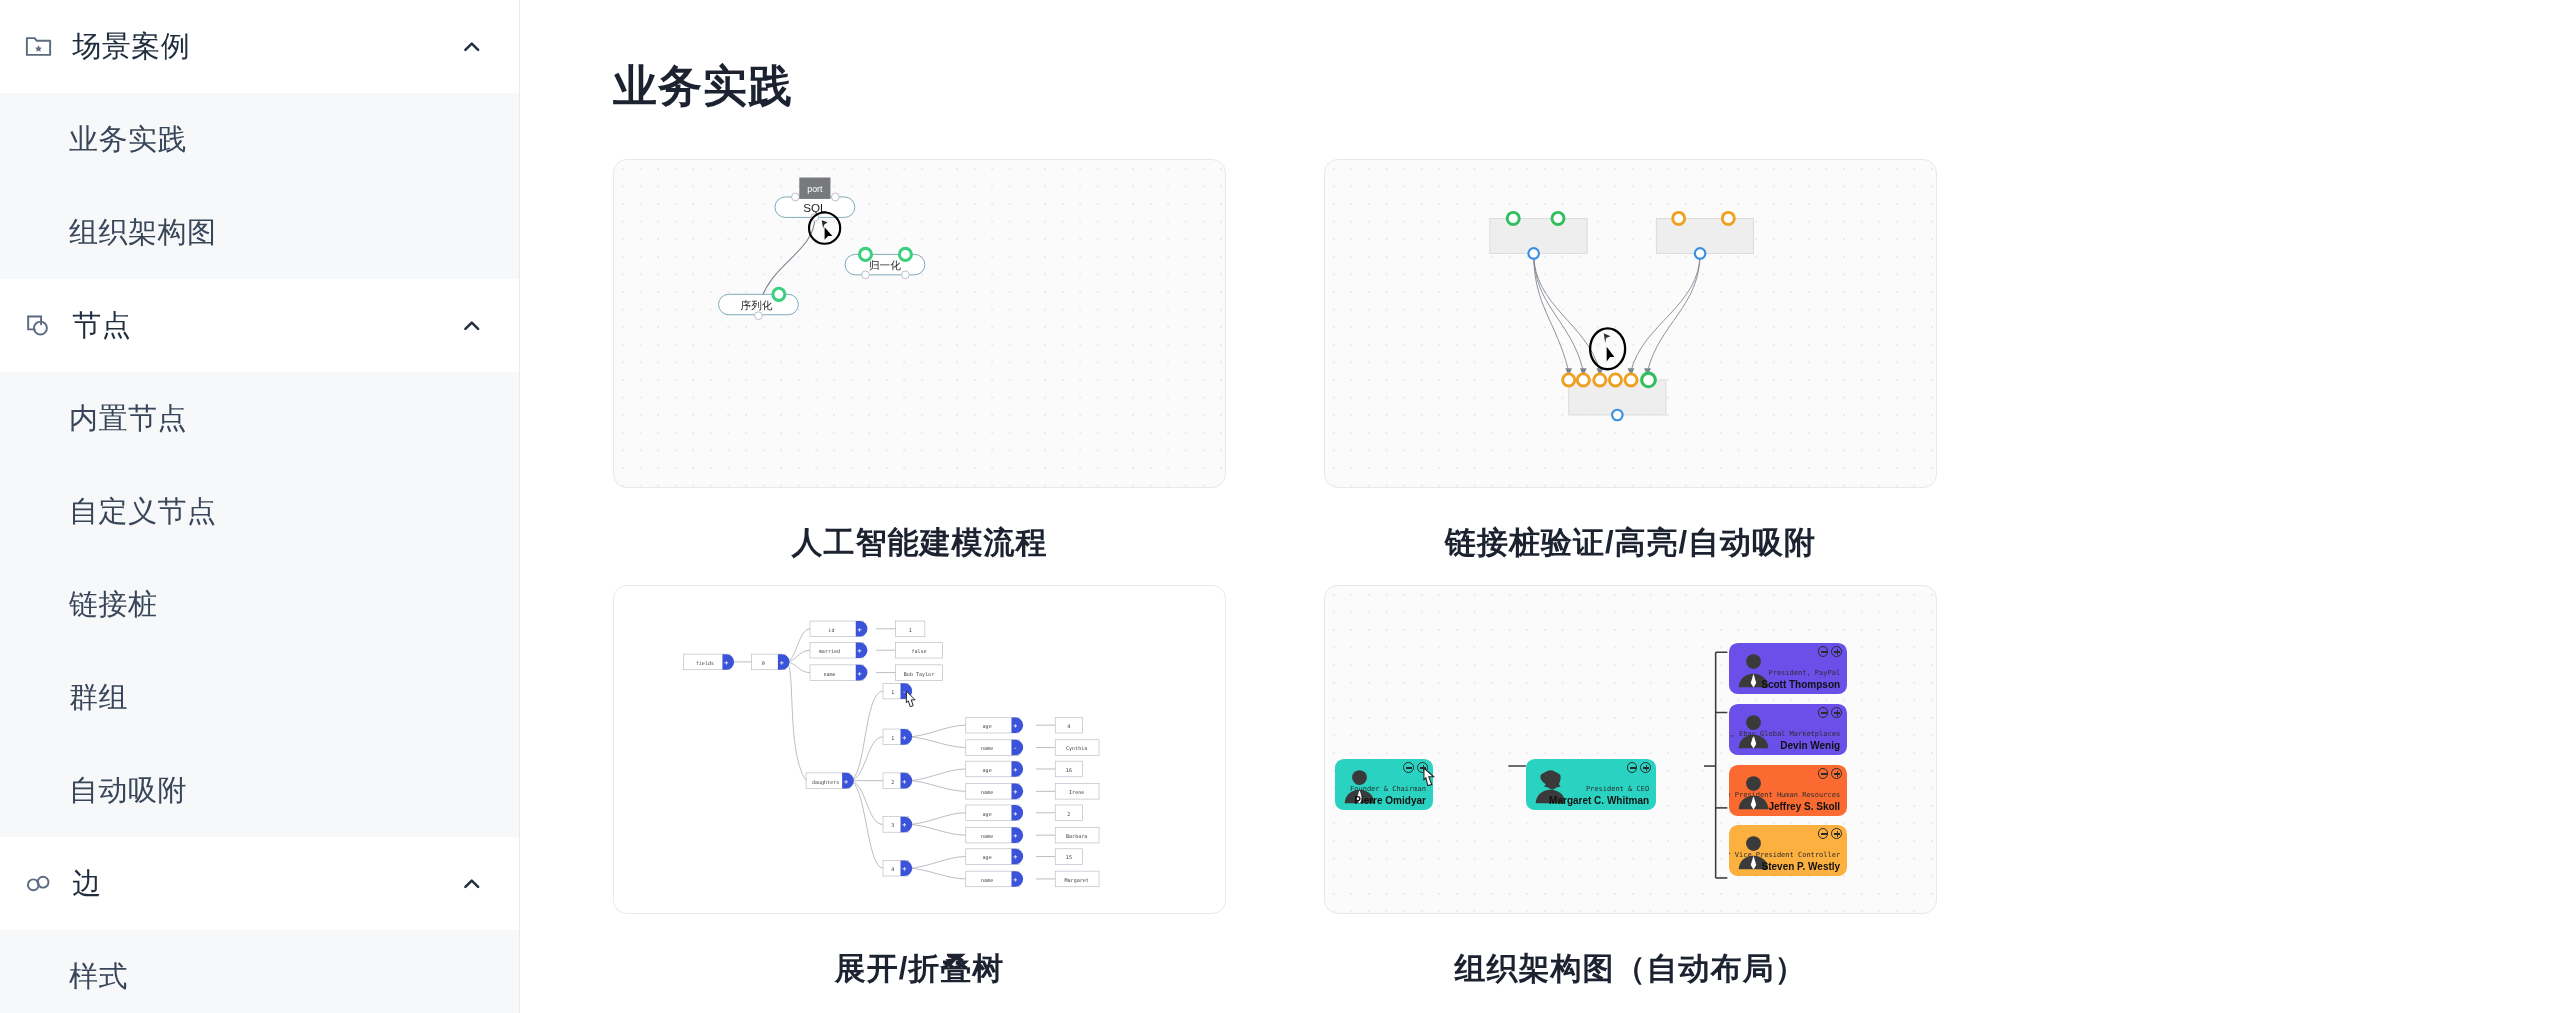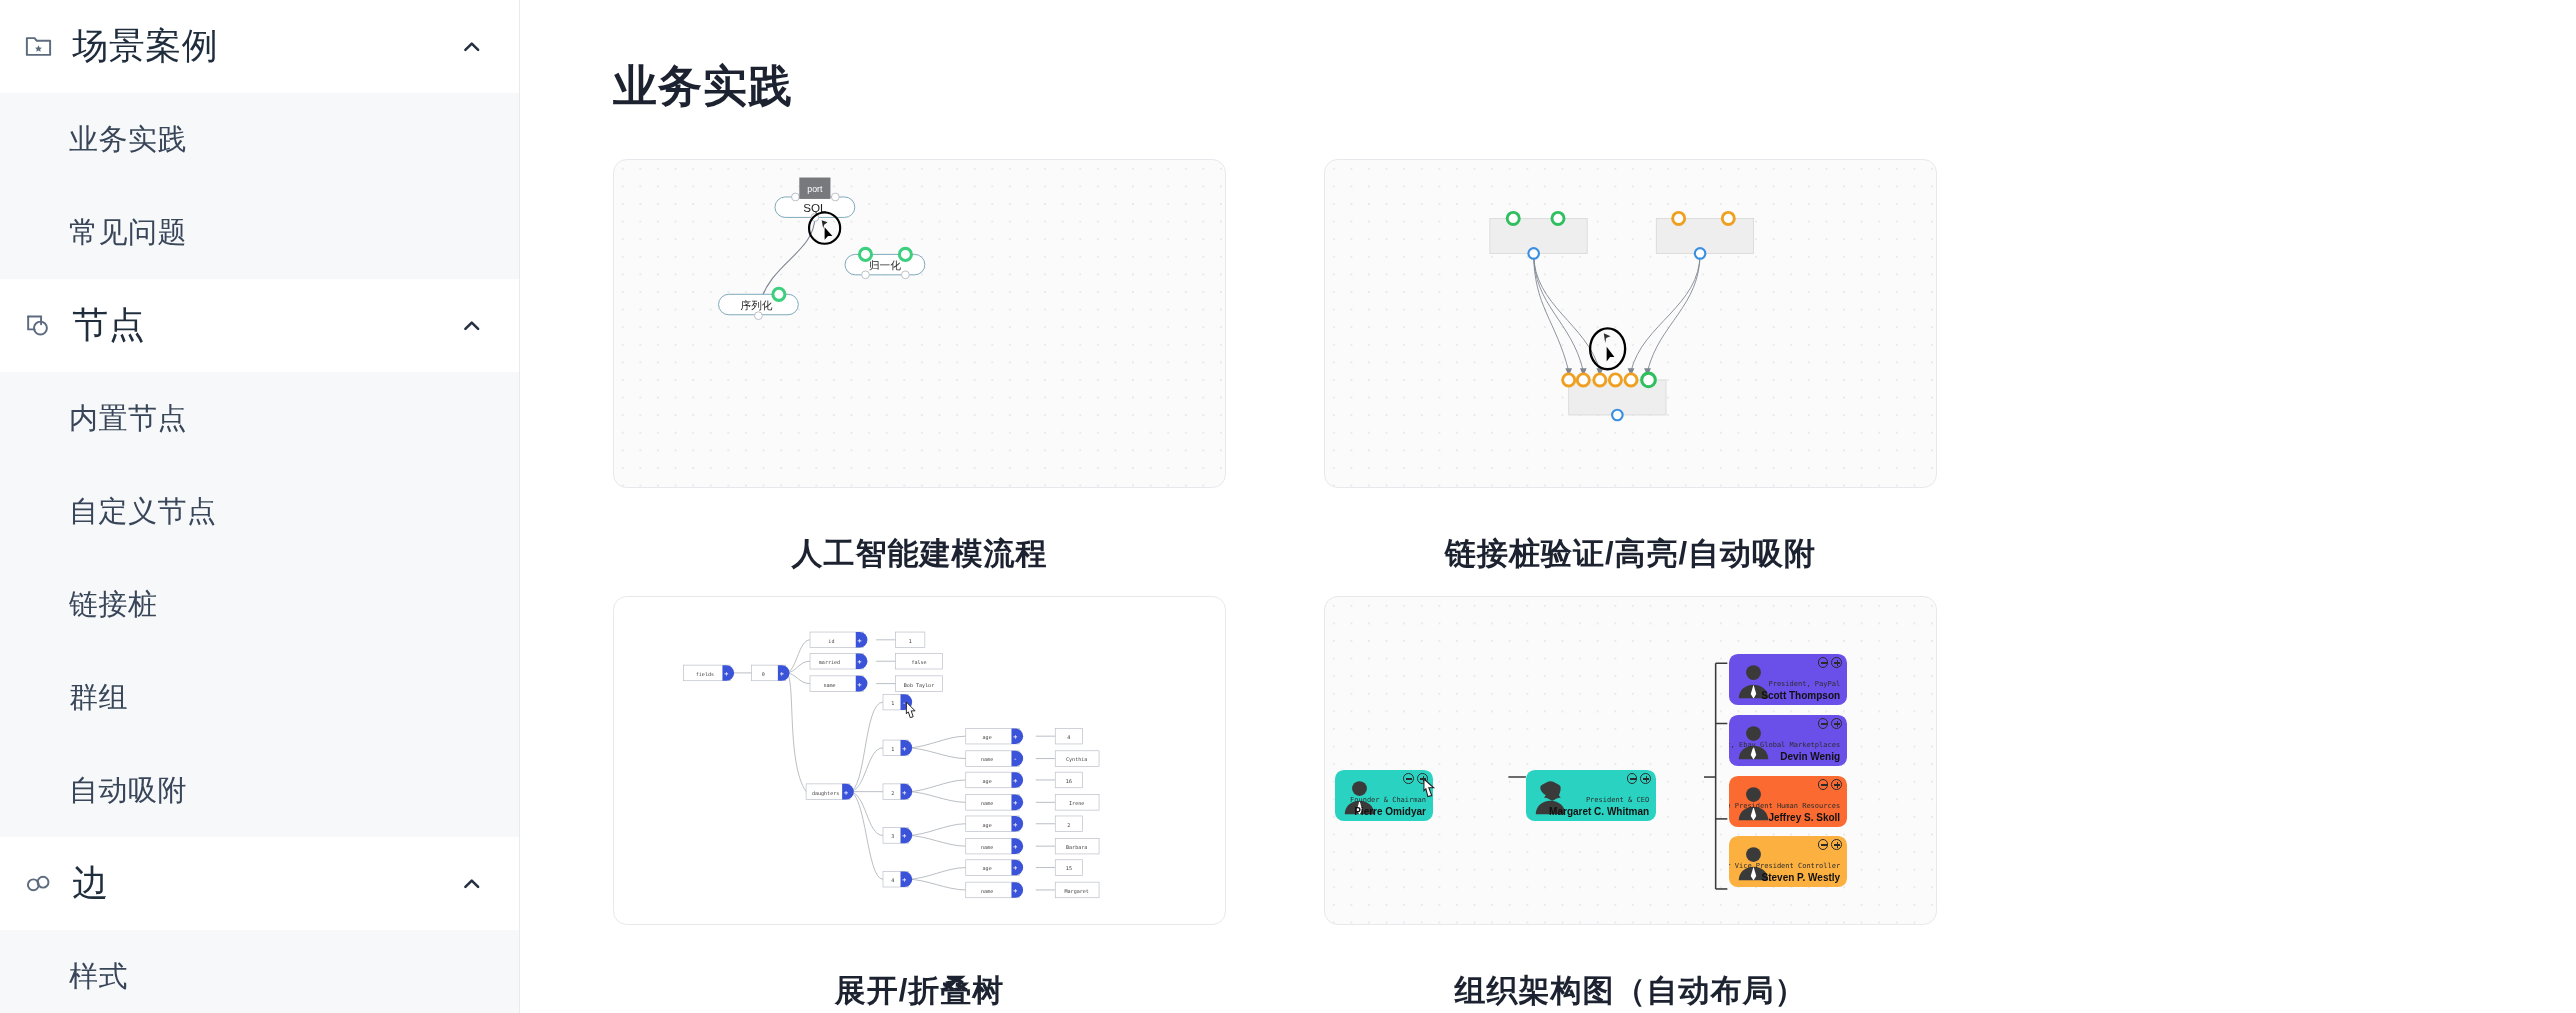--- a/index.html
+++ b/index.html
@@ -31,21 +31,21 @@
   }
   .nav-group-header .gicon {
     width: 33px; height: 33px;
     margin-right: 17.6px;
     flex: 0 0 33px;
     display: flex; align-items: center; justify-content: center;
     color: #5c6b7f;
   }
   .nav-group-header .gicon svg { display:block; }
   .nav-group-header .glabel {
-    font-size: 36px;
+    font-size: 29px;
     color: #1f2d3d;
     font-weight: 400;
     letter-spacing: 0.5px;
     flex: 1;
   }
   .chev {
     width: 25.5px; height: 25.5px; flex: 0 0 25.5px;
     display: flex; align-items: center; justify-content: center;
     color: #243041;
   }
@@ -103,21 +103,21 @@
     overflow: hidden;
   }
   .card.plain {
     background: #ffffff;
   }
   .card-caption {
     text-align: center;
     font-size: 31px;
     font-weight: 700;
     color: #1c2230;
-    margin-top: 45px;
+    margin-top: 34px;
     letter-spacing: 1px;
     width: 613px;
   }
 
   .svg-stage { position: absolute; inset: 0; width: 100%; height: 100%; }
 
   
   .org-node {
     position: absolute;
     border-radius: 8.8px;
@@ -188,21 +188,21 @@
       </span>
       <span class="glabel">场景案例</span>
       <span class="chev">
         <svg width="25.5" height="25.5" viewBox="0 0 24 24" fill="none" stroke="#243041" stroke-width="2.4" stroke-linecap="round" stroke-linejoin="round">
             <polyline points="6,15 12,9 18,15"></polyline>
           </svg>
       </span>
     </div>
     <div class="nav-sub">
       <div class="nav-item active">业务实践</div>
-      <div class="nav-item">常见问题</div>
+      <div class="nav-item">组织架构图</div>
     </div>
 
     <div class="nav-group-header">
       <span class="gicon">
         <svg width="31" height="31" viewBox="0 0 24 24" fill="none" stroke="#5c6b7f" stroke-width="1.5">
           <path d="M4 5h10v6" stroke-linecap="round"></path>
             <path d="M4 5v10h5" stroke-linecap="round"></path>
           <circle cx="13.5" cy="14" r="5"></circle>
         </svg>
       </span>

